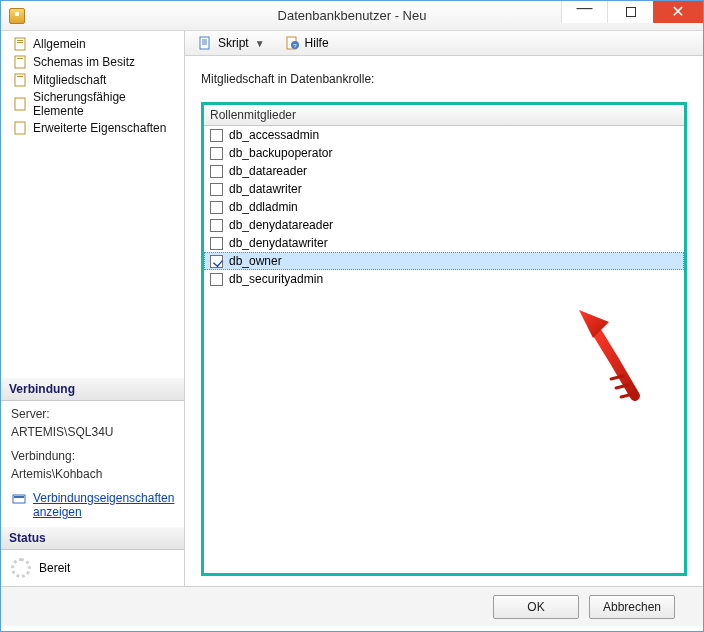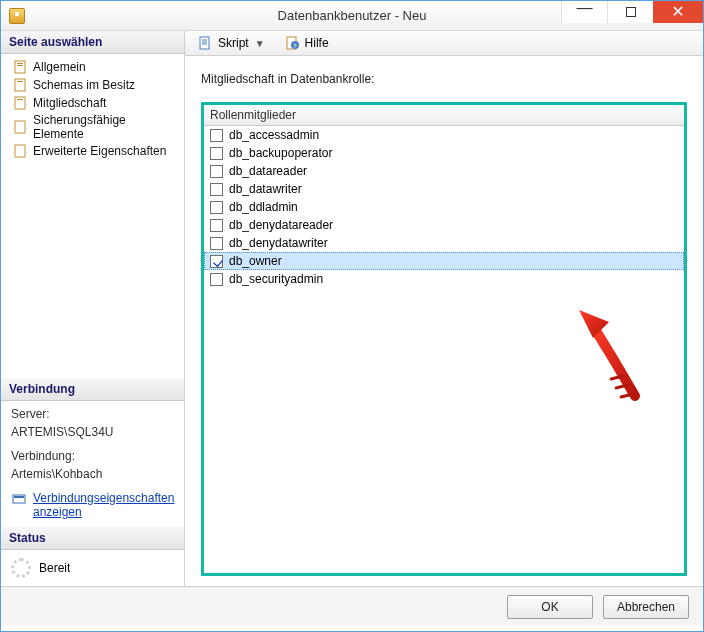--- a/index.html
+++ b/index.html
@@ -159,21 +159,21 @@
   .chk.checked::after{
     content:""; position:absolute;
     left:2px; top:-1px; width:8px;height:12px;
     border:solid #0b3fb7; border-width:0 2px 2px 0;
     transform:rotate(40deg) scale(0.6);
   }
   
   .footer {
     height:40px; border-top:1px solid #d0d0d0;
     display:flex; justify-content:flex-end; align-items:center;
-    gap:10px; padding:0 14px;
+    gap:10px; padding:0 28px;
     background:#f4f4f4;
   }
   .btn {
     min-width:86px; height:24px;
     border:1px solid #9c9c9c;
     background:linear-gradient(to bottom,#fdfdfd,#e9e9e9);
     text-align:center; line-height:22px;
     font-size:12px; color:#222;
     border-radius:2px;
   }
@@ -198,21 +198,20 @@
       </div>
     <div class="winbtn close">
         <span>✕</span>
       </div>
   </div>
 </div>
 
 <div class="content">
 
   <div class="sidebar">
-    <div class="panelhead">Seite auswählen</div>
     <div class="nav">
       <div class="navitem">
         <span class="navicon">
             <svg viewBox="0 0 16 16">
               <rect x="2" y="2" width="10" height="12" fill="#fff" stroke="#c09030"></rect>
               <rect x="4" y="4" width="6" height="1" fill="#c09030"></rect>
               <rect x="4" y="6" width="6" height="1" fill="#c09030"></rect>
             </svg>
           </span>
         <span>Allgemein</span>

